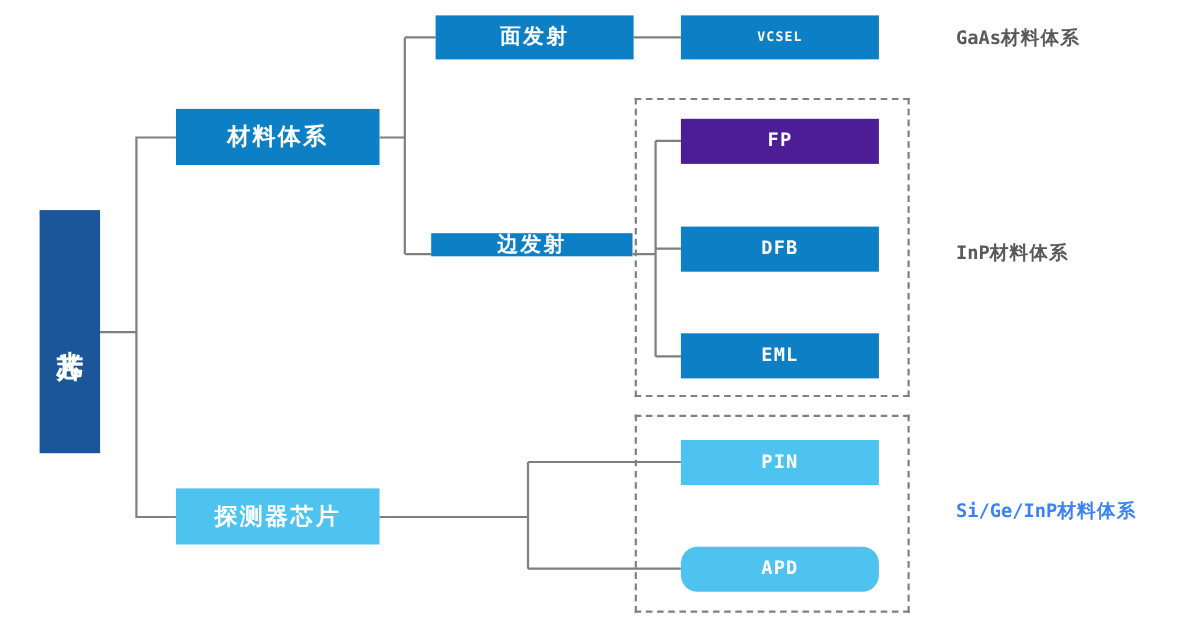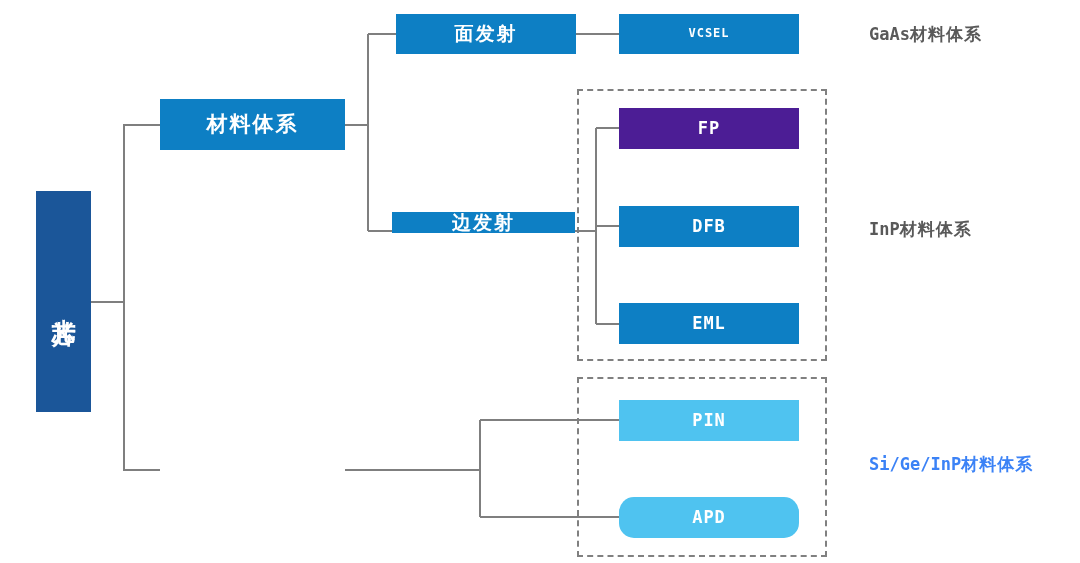--- a/index.html
+++ b/index.html
@@ -85,20 +85,21 @@
     <path id="conn-0" d="M 91 302 L 124 302 M 124 302 L 124 125 L 160 125 M 124 302 L 124 470 L 160 470" stroke="#7f7f7f"></path>
     <path id="conn-1" d="M 345 125 L 368 125 M 368 34 L 368 231 M 368 34 L 396 34 M 368 231 L 392 231" stroke="#7f7f7f"></path>
     <path id="conn-2" d="M 576 34 L 619 34" stroke="#7f7f7f"></path>
     <path id="conn-3" d="M 575 231 L 596 231 M 596 128 L 596 324 M 596 128 L 619 128 M 596 226 L 619 226 M 596 324 L 619 324" stroke="#7f7f7f"></path>
     <path id="conn-4" d="M 345 470 L 480 470 M 480 420 L 480 517 M 480 420 L 619 420 M 480 517 L 619 517" stroke="#7f7f7f"></path>
   </svg>
 
   <div class="node cn node-root" id="node-root" style="left: 36px; top: 191px; width: 55px; height: 221px; background: rgb(27, 86, 153); font-size: 24px;">光芯片</div>
 
   <div class="node cn" id="branch-0" style="left: 160px; top: 99px; width: 185px; height: 51px; background: rgb(13, 127, 196); font-size: 21px;">材料体系</div>
+  <div class="node cn" id="branch-1" style="left: 160px; top: 444px; width: 185px; height: 51px; background: rgb(79, 195, 240); font-size: 21px;">探测器芯片</div>
 
   <div class="node cn" id="emit-0" style="left: 396px; top: 14px; width: 180px; height: 40px; background: rgb(13, 127, 196); font-size: 19px;">面发射</div>
   <div class="node cn" id="emit-1" style="left: 392px; top: 212px; width: 183px; height: 21px; background: rgb(13, 127, 196); font-size: 19px;">边发射</div>
 
   <div class="node mono" id="leaf-0" style="left: 619px; top: 14px; width: 180px; height: 40px; background: rgb(13, 127, 196); font-size: 12px;">VCSEL</div>
   <div class="node mono" id="leaf-1" style="left: 619px; top: 108px; width: 180px; height: 41px; background: #4c1d95; font-size: 17px;">FP</div>
   <div class="node mono" id="leaf-2" style="left: 619px; top: 206px; width: 180px; height: 41px; background: rgb(13, 127, 196); font-size: 17px;">DFB</div>
   <div class="node mono" id="leaf-3" style="left: 619px; top: 303px; width: 180px; height: 41px; background: rgb(13, 127, 196); font-size: 17px;">EML</div>
   <div class="node mono" id="leaf-4" style="left: 619px; top: 400px; width: 180px; height: 41px; background: rgb(79, 195, 240); font-size: 17px;">PIN</div>
   <div class="node mono" id="leaf-5" style="left: 619px; top: 497px; width: 180px; height: 41px; background: rgb(79, 195, 240); font-size: 17px; border-radius: 15px;">APD</div>

